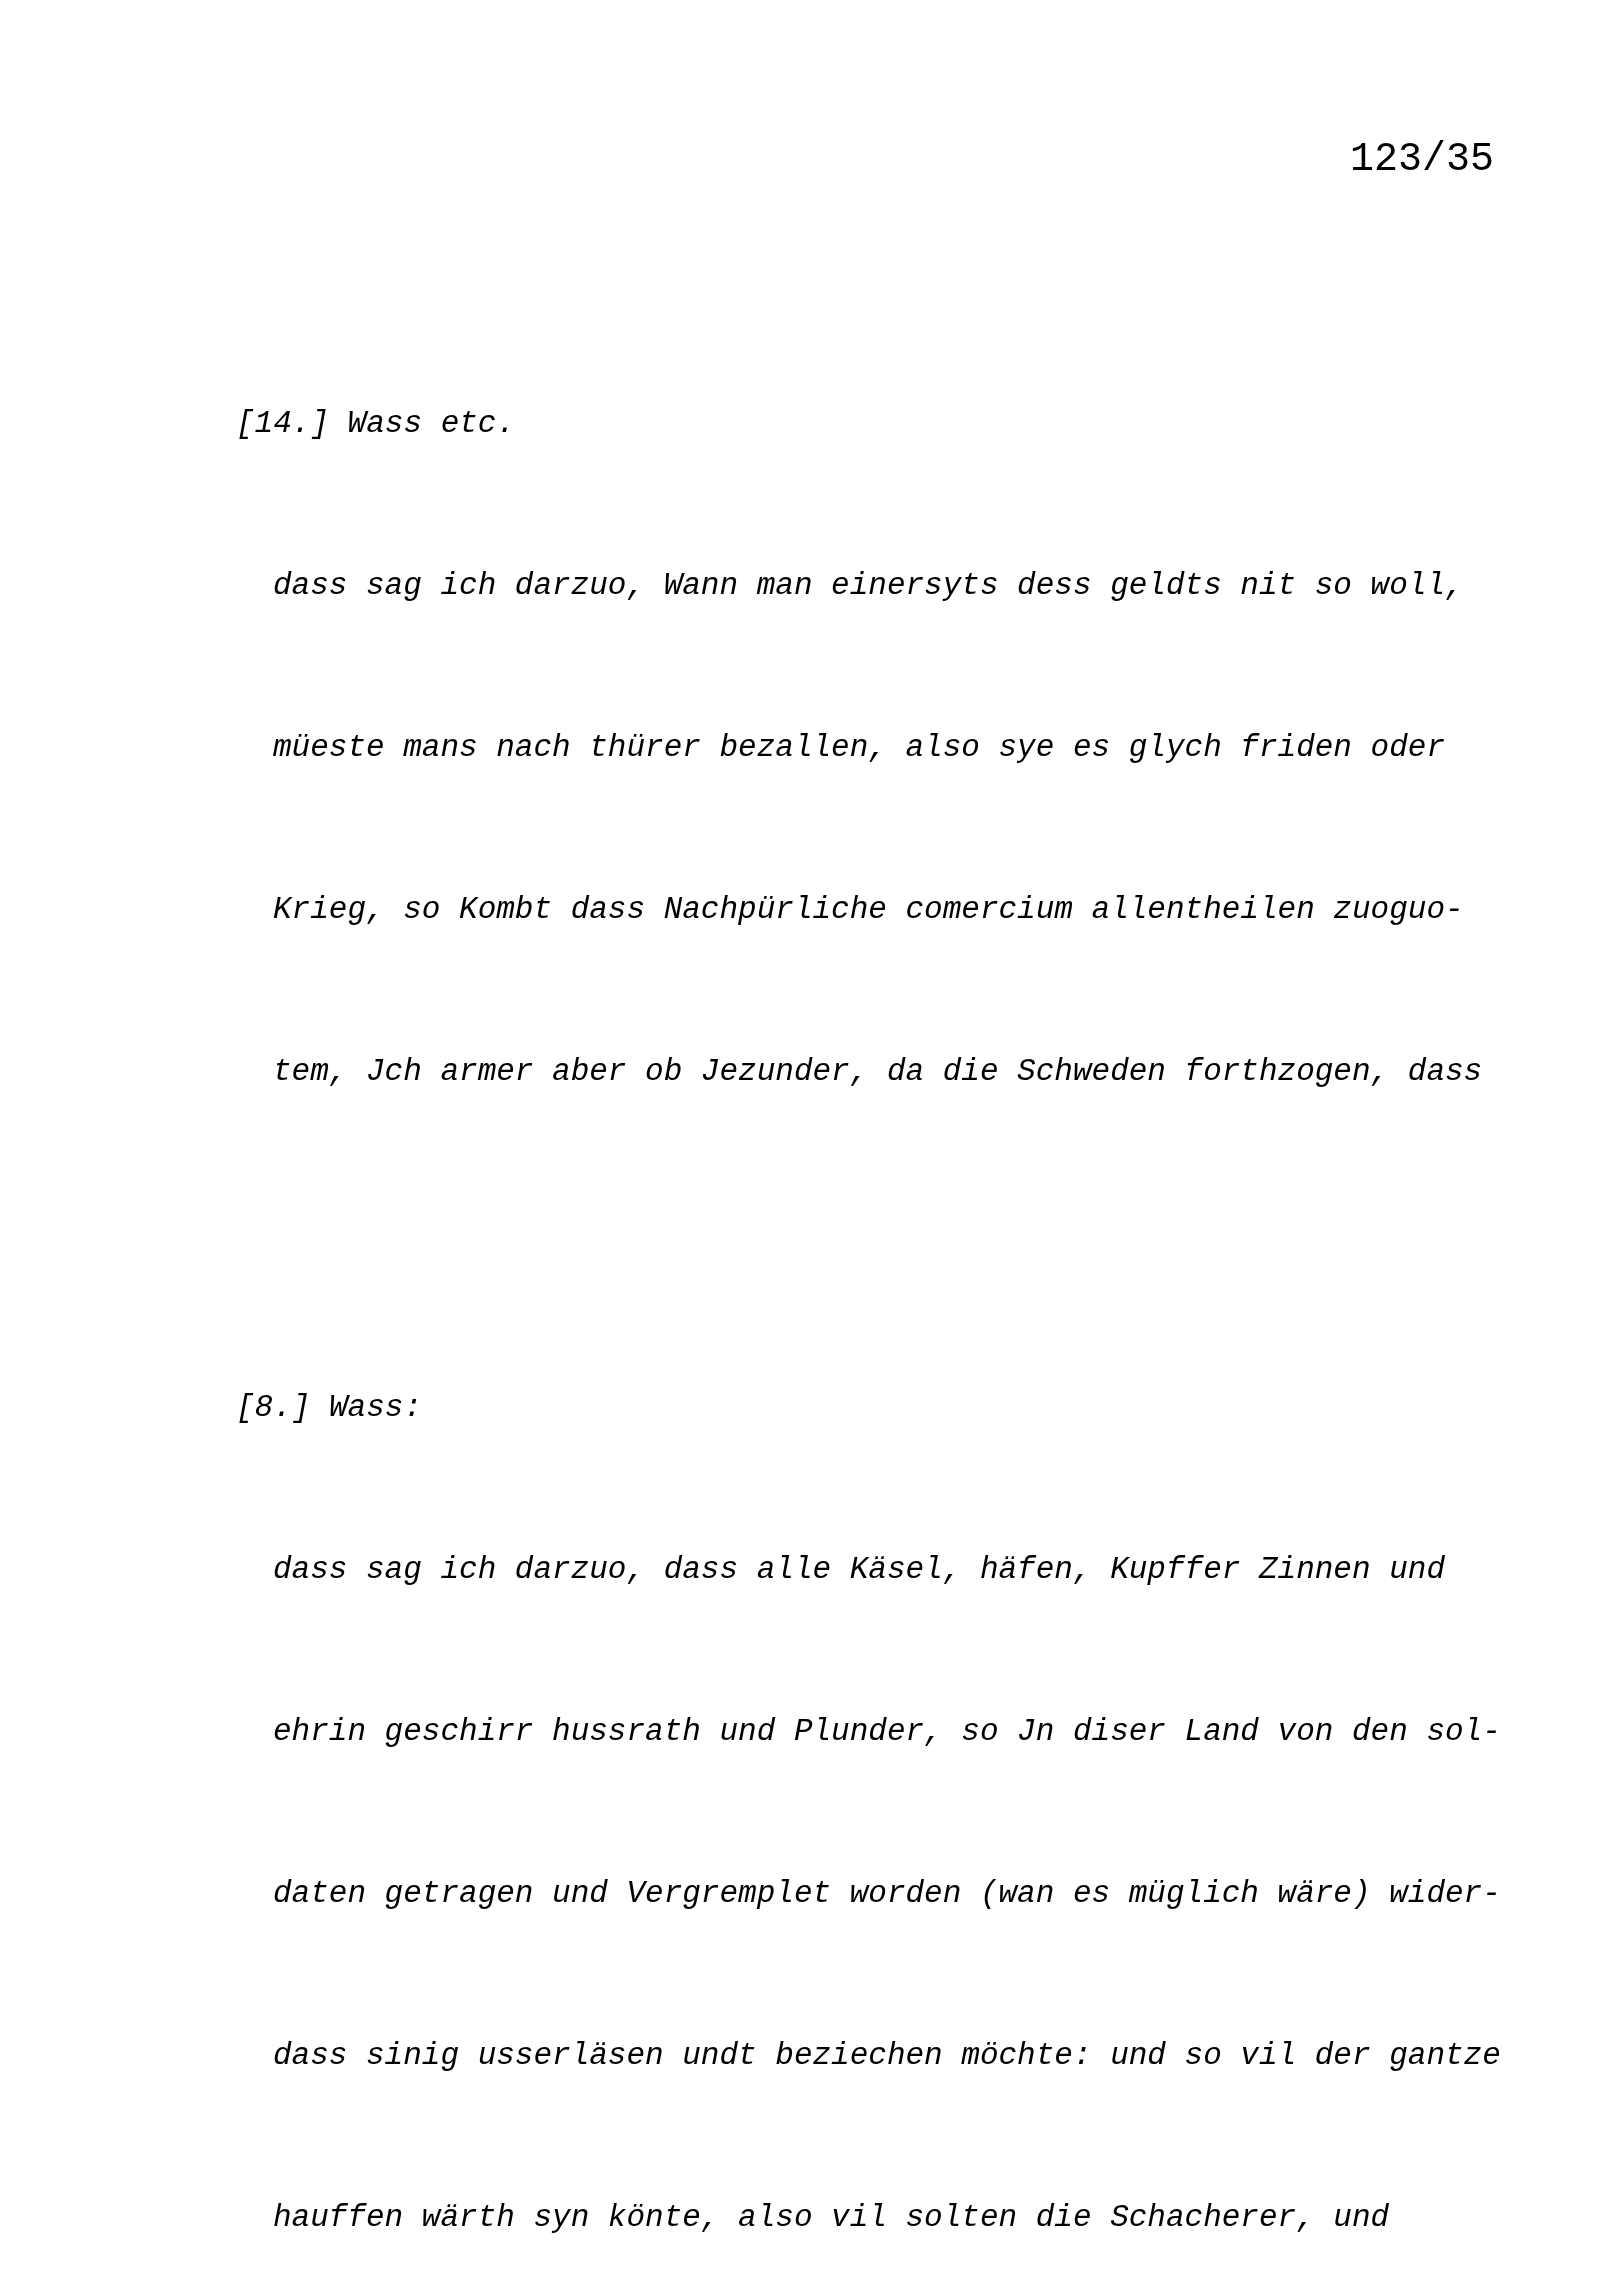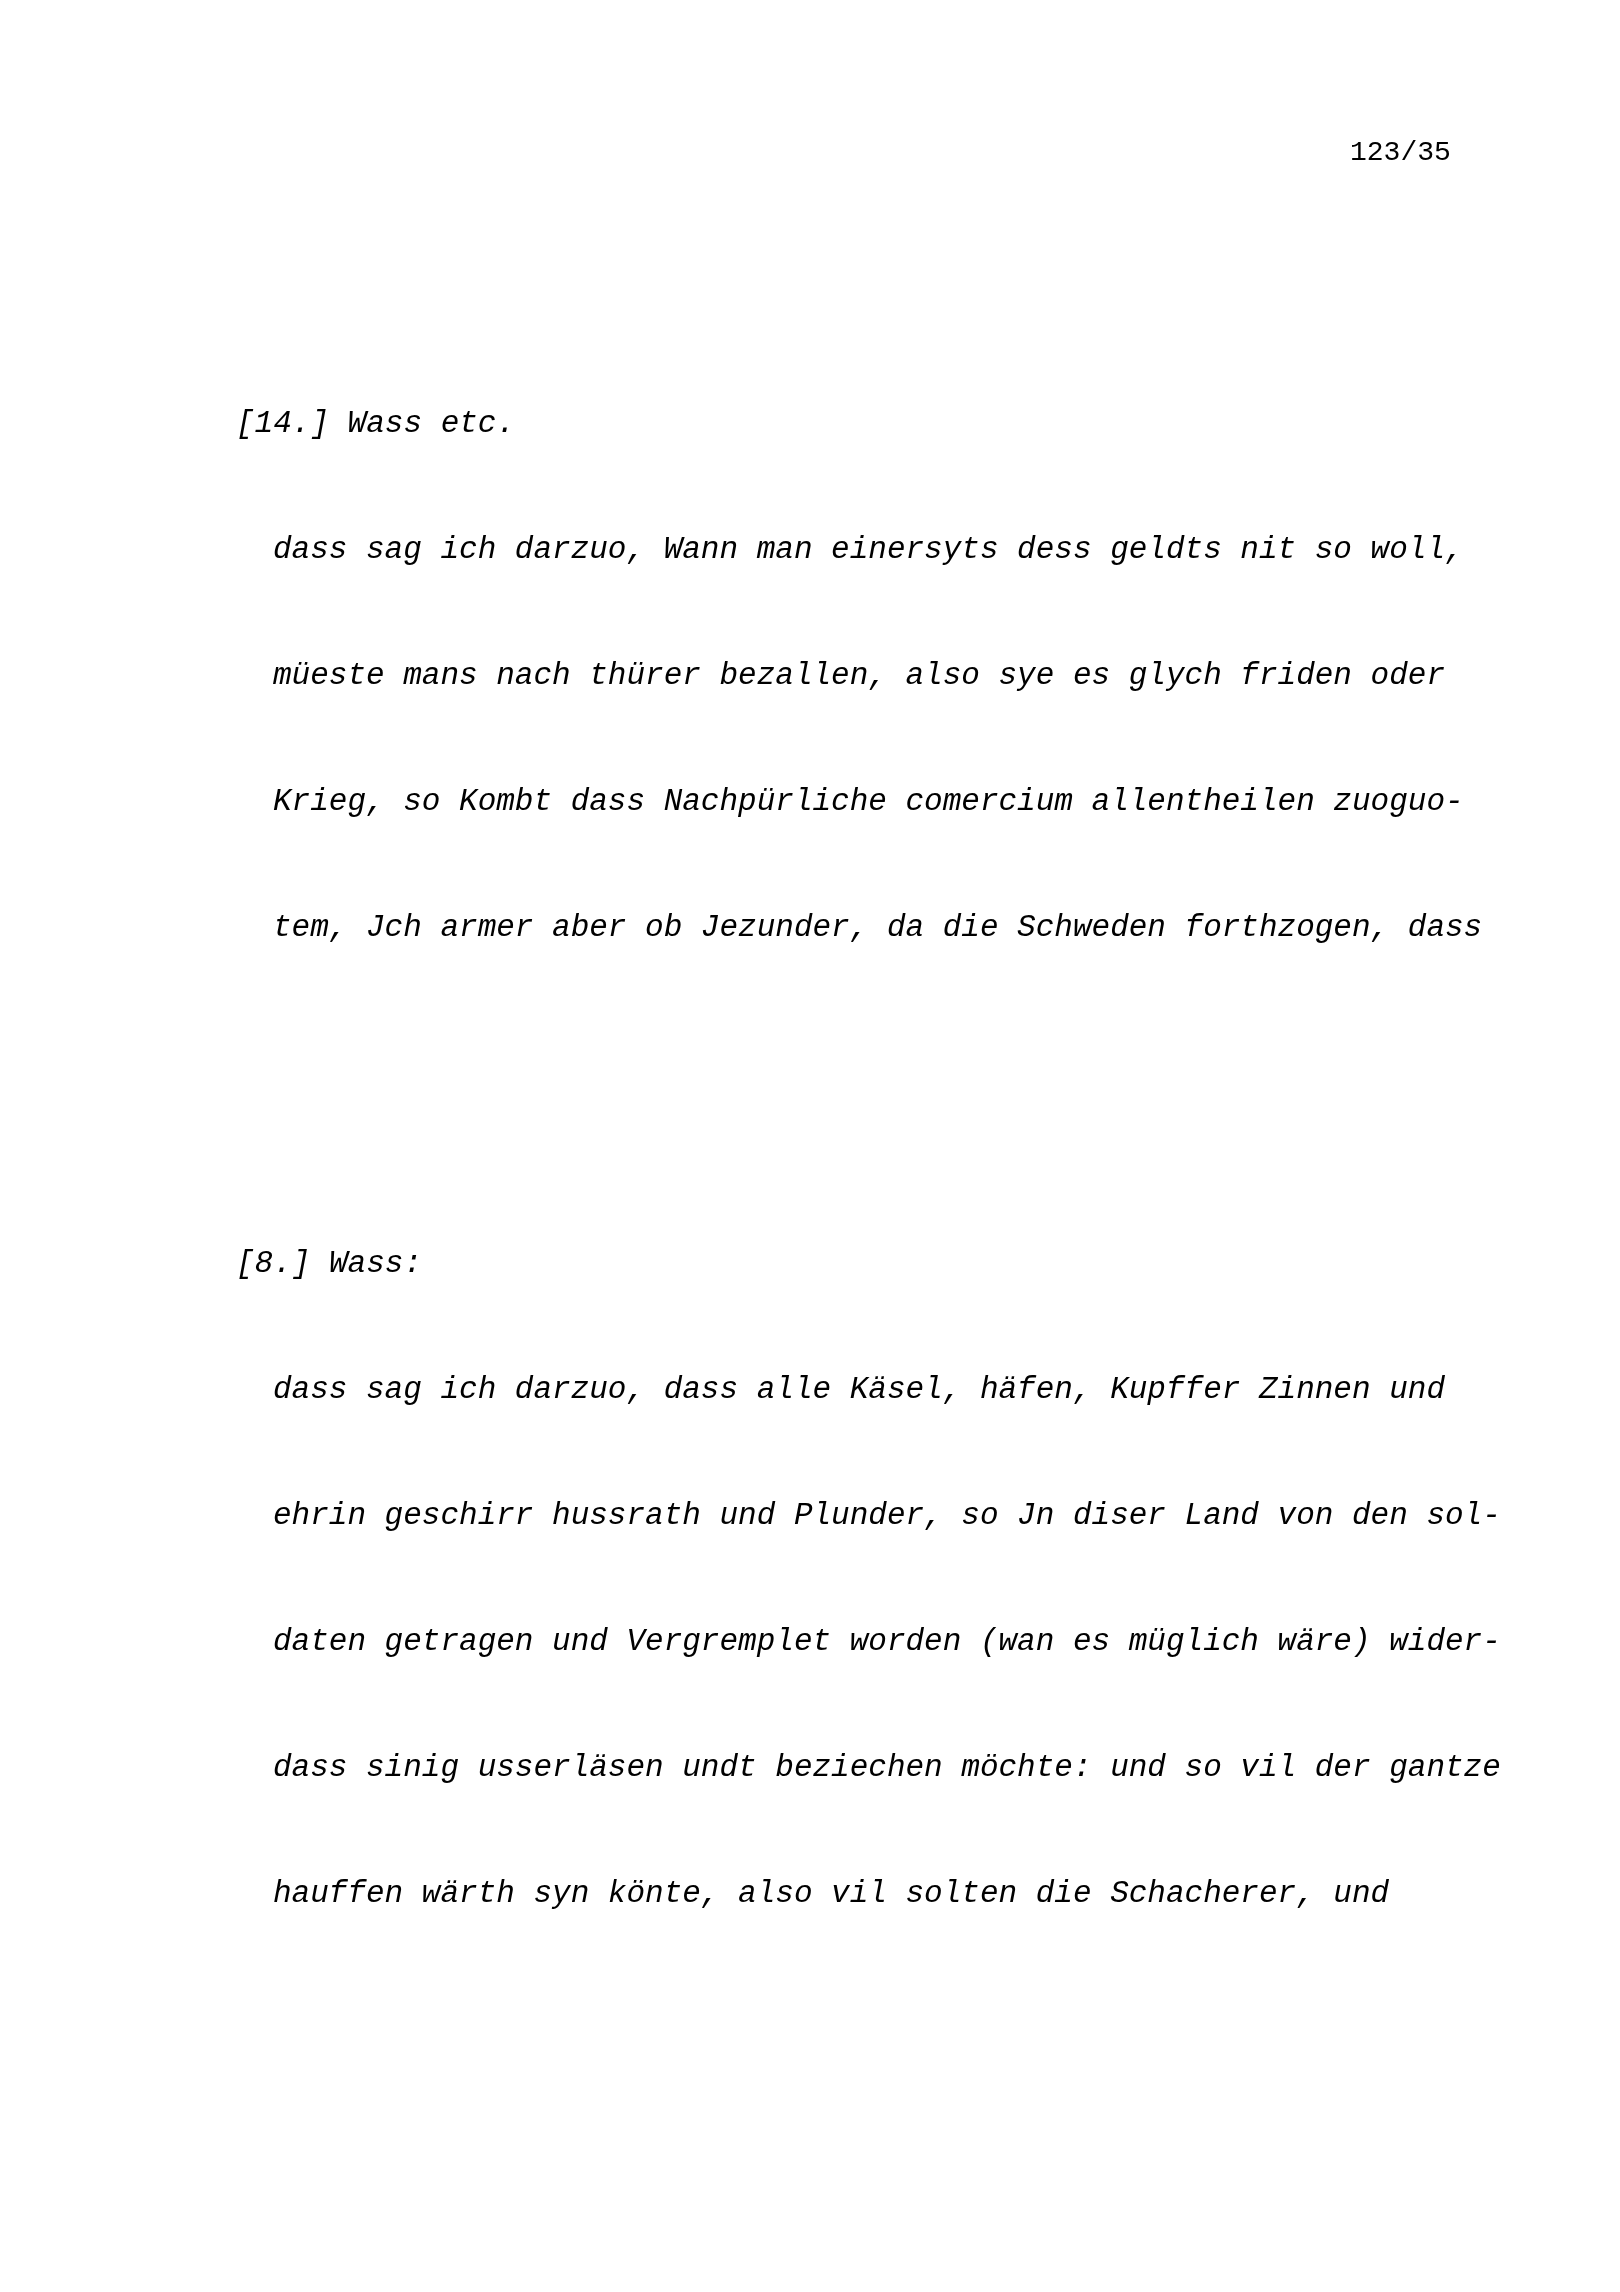--- a/index.html
+++ b/index.html
@@ -12,39 +12,40 @@
     position: relative;
     background: #ffffff;
     color: #000000;
     font-family: "Liberation Mono", "DejaVu Sans Mono", monospace;
     overflow: hidden;
   }
   .page-number {
     position: absolute;
     left: 1350px;
     top: 137px;
-    font-size: 28px;
+    font-size: 40px;
     font-style: normal;
     white-space: pre;
   }
   .text-block {
     position: absolute;
     left: 236px;
     top: 193px;
     font-size: 31px;
     font-style: italic;
     line-height: 42px;
     white-space: pre;
   }
   .line {
     height: 42px;
     white-space: pre;
   }
   .line.indent {
     padding-left: 37px;
+    margin-top: 36px;
   }
 </style>
 </head>
 <body>
 
 <div class="page-number">123/35</div>
 
 <div class="text-block">
 
   <div class="section">

